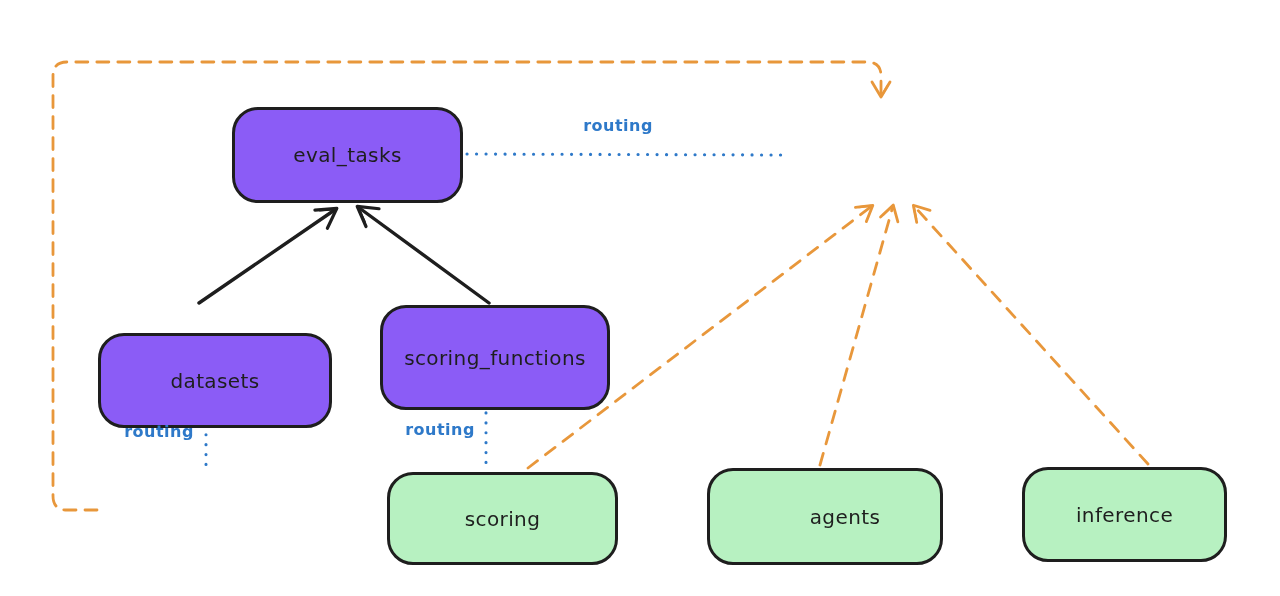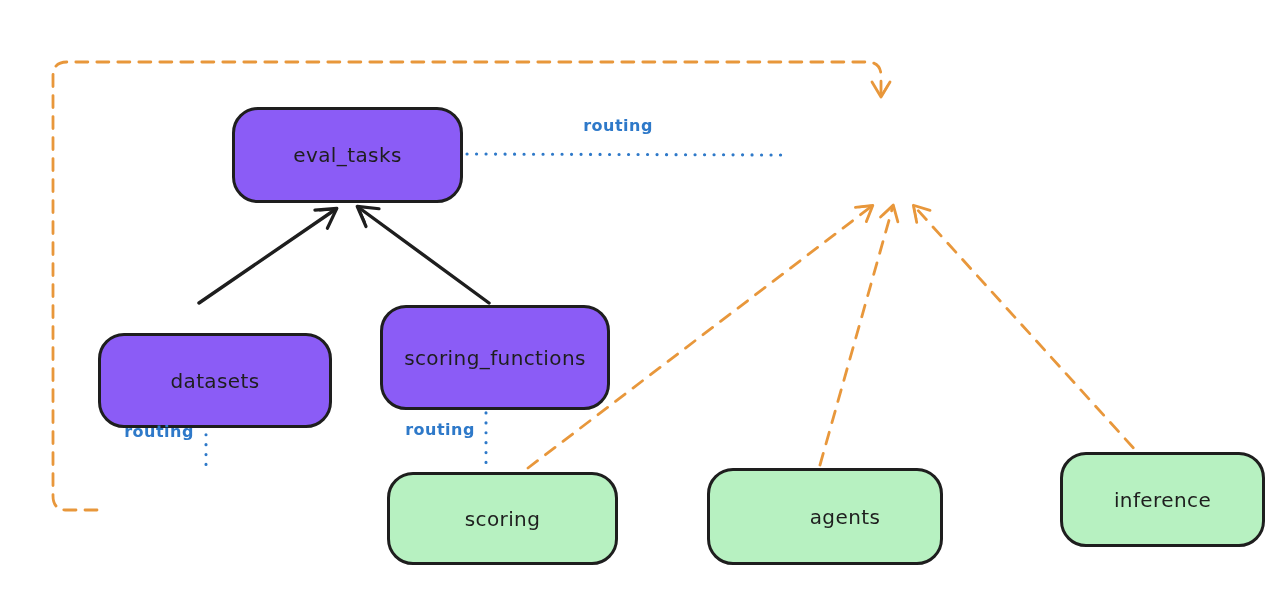--- a/index.html
+++ b/index.html
@@ -94,21 +94,21 @@
 
 
   <div class="node green" style="left:387px; top:472px; width:231px; height:93px;">
     <span class="node-label">scoring</span>
   </div>
 
   <div class="node green" style="left:707px; top:468px; width:236px; height:97px;padding-left:40px;">
     <span class="node-label">agents</span>
   </div>
 
-  <div class="node green" style="left:1022px; top:452px; width:205px; height:95px;margin-left:38px;">
+  <div class="node green" style="left:1022px; top:467px; width:205px; height:95px;">
     <span class="node-label">inference</span>
   </div>
 
   <div class="edge-label" style="left:556px; top:116px; width:124px;">routing</div>
 
   <div class="edge-label" style="left:98px; top:422px; width:122px;">routing</div>
 
   <div class="edge-label" style="left:378px; top:420px; width:124px;">routing</div>
 
 </div>

